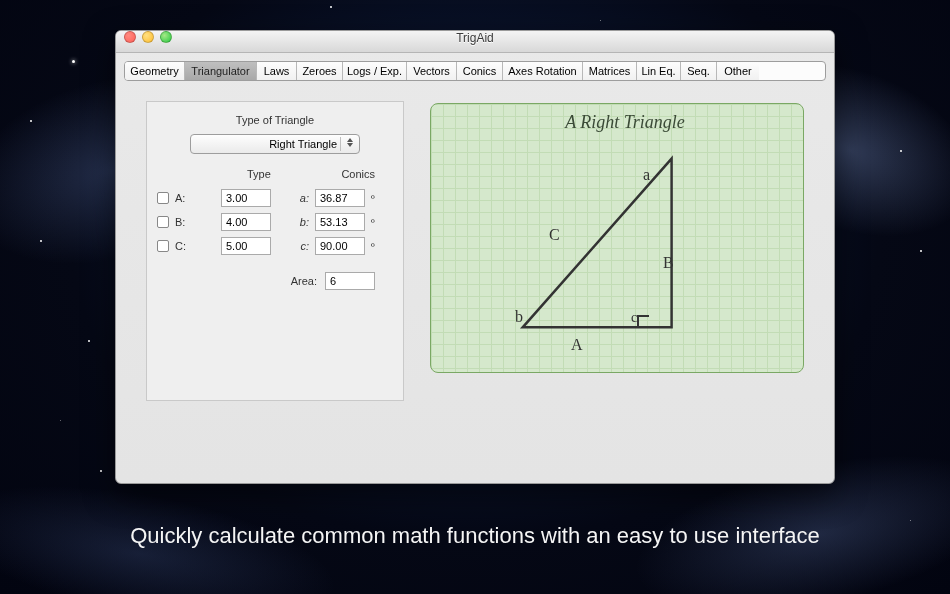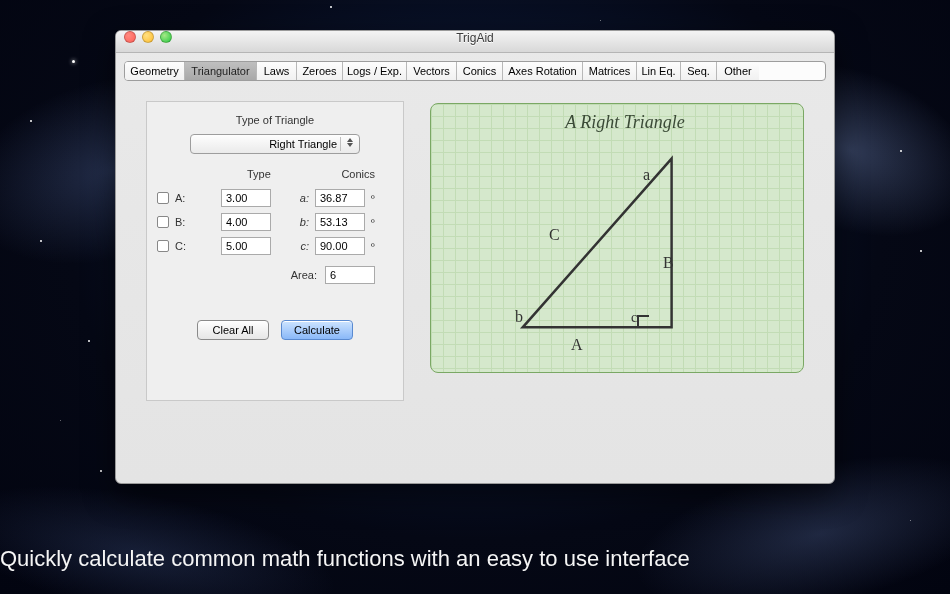--- a/index.html
+++ b/index.html
@@ -119,21 +119,21 @@
   .row { display:flex; align-items:center; gap:6px; height:24px; }
   .cb { width:12px;height:12px; border:1px solid #888; border-radius:2px; background:#fff; }
   .lbl { width:14px; font-size:11px; }
   .itlbl { width:14px; font-size:11px; font-style:italic; text-align:right; }
   .inp {
     width:50px; height:18px;
     border:1px solid #aaa; background:#fff;
     font-size:11px; padding:5px 4px; text-align:left;
   }
   .deg { width:10px; font-size:10px; }
-  .arearow { display:flex; align-items:center; justify-content:flex-end; gap:8px; margin:8px 18px 0 0; }
+  .arearow { display:flex; align-items:center; justify-content:flex-end; gap:8px; margin:14px 18px 0 0; }
   .btnrow { display:flex; justify-content:center; gap:12px; margin-top:36px; }
   .btn {
     min-width:72px; height:20px; font-size:11px;
     border:1px solid #8a8a8a; border-radius:4px;
     background: linear-gradient(#fefefe,#e6e6e6);
     box-shadow: 0 1px 0 #fff inset;
   }
   .btn.primary {
     background: linear-gradient(#cde4ff,#8ab8f8);
     border-color:#5a8ad0;
@@ -161,22 +161,22 @@
     font-family:"Comic Sans MS","Chalkboard",cursive;
     font-size:16px; color:#333;
   }
   .sq {
     position:absolute;
     width:12px;height:12px; border:2px solid #333;
     border-bottom:none; border-right:none;
   }
   .caption {
     position:absolute;
-    bottom: 22px; left:0; right:0;
-    text-align:left;
+    bottom: 45px; left:0; right:0;
+    text-align:center;
     color:#f5f5f5;
     font-size:22px;
     font-family: "Helvetica Neue", Arial, sans-serif;
     font-weight:400;
   }
 </style>
 </head>
 <body>
 
 <div class="neb1"></div>
@@ -263,24 +263,20 @@
             <span style="width:12px"></span>
             <span class="itlbl">c:</span>
             <input class="inp" value="90.00" style="">
             <span class="deg">º</span>
           </div>
         </div>
       <div class="arearow">
         <span>Area:</span>
         <input class="inp" value="6" style="">
       </div>
-      <div class="btnrow">
-        <button class="btn">Clear All</button>
-        <button class="btn primary">Calculate</button>
-      </div>
     </div>
 
     <div class="diagram">
       <div class="dtitle">A Right Triangle</div>
       <svg width="100%" height="100%" viewBox="0 0 330 270" style="position:absolute;top:0;left:0;">
         <polygon points="70,225 220,225 220,55" fill="none" stroke="#333" stroke-width="2.5"></polygon>
       </svg>
       <div class="sq" style="left:206px;top:211px;"></div>
       <div class="dlabel" style="left:212px;top:62px;">a</div>
       <div class="dlabel" style="left:84px;top:204px;">b</div>

